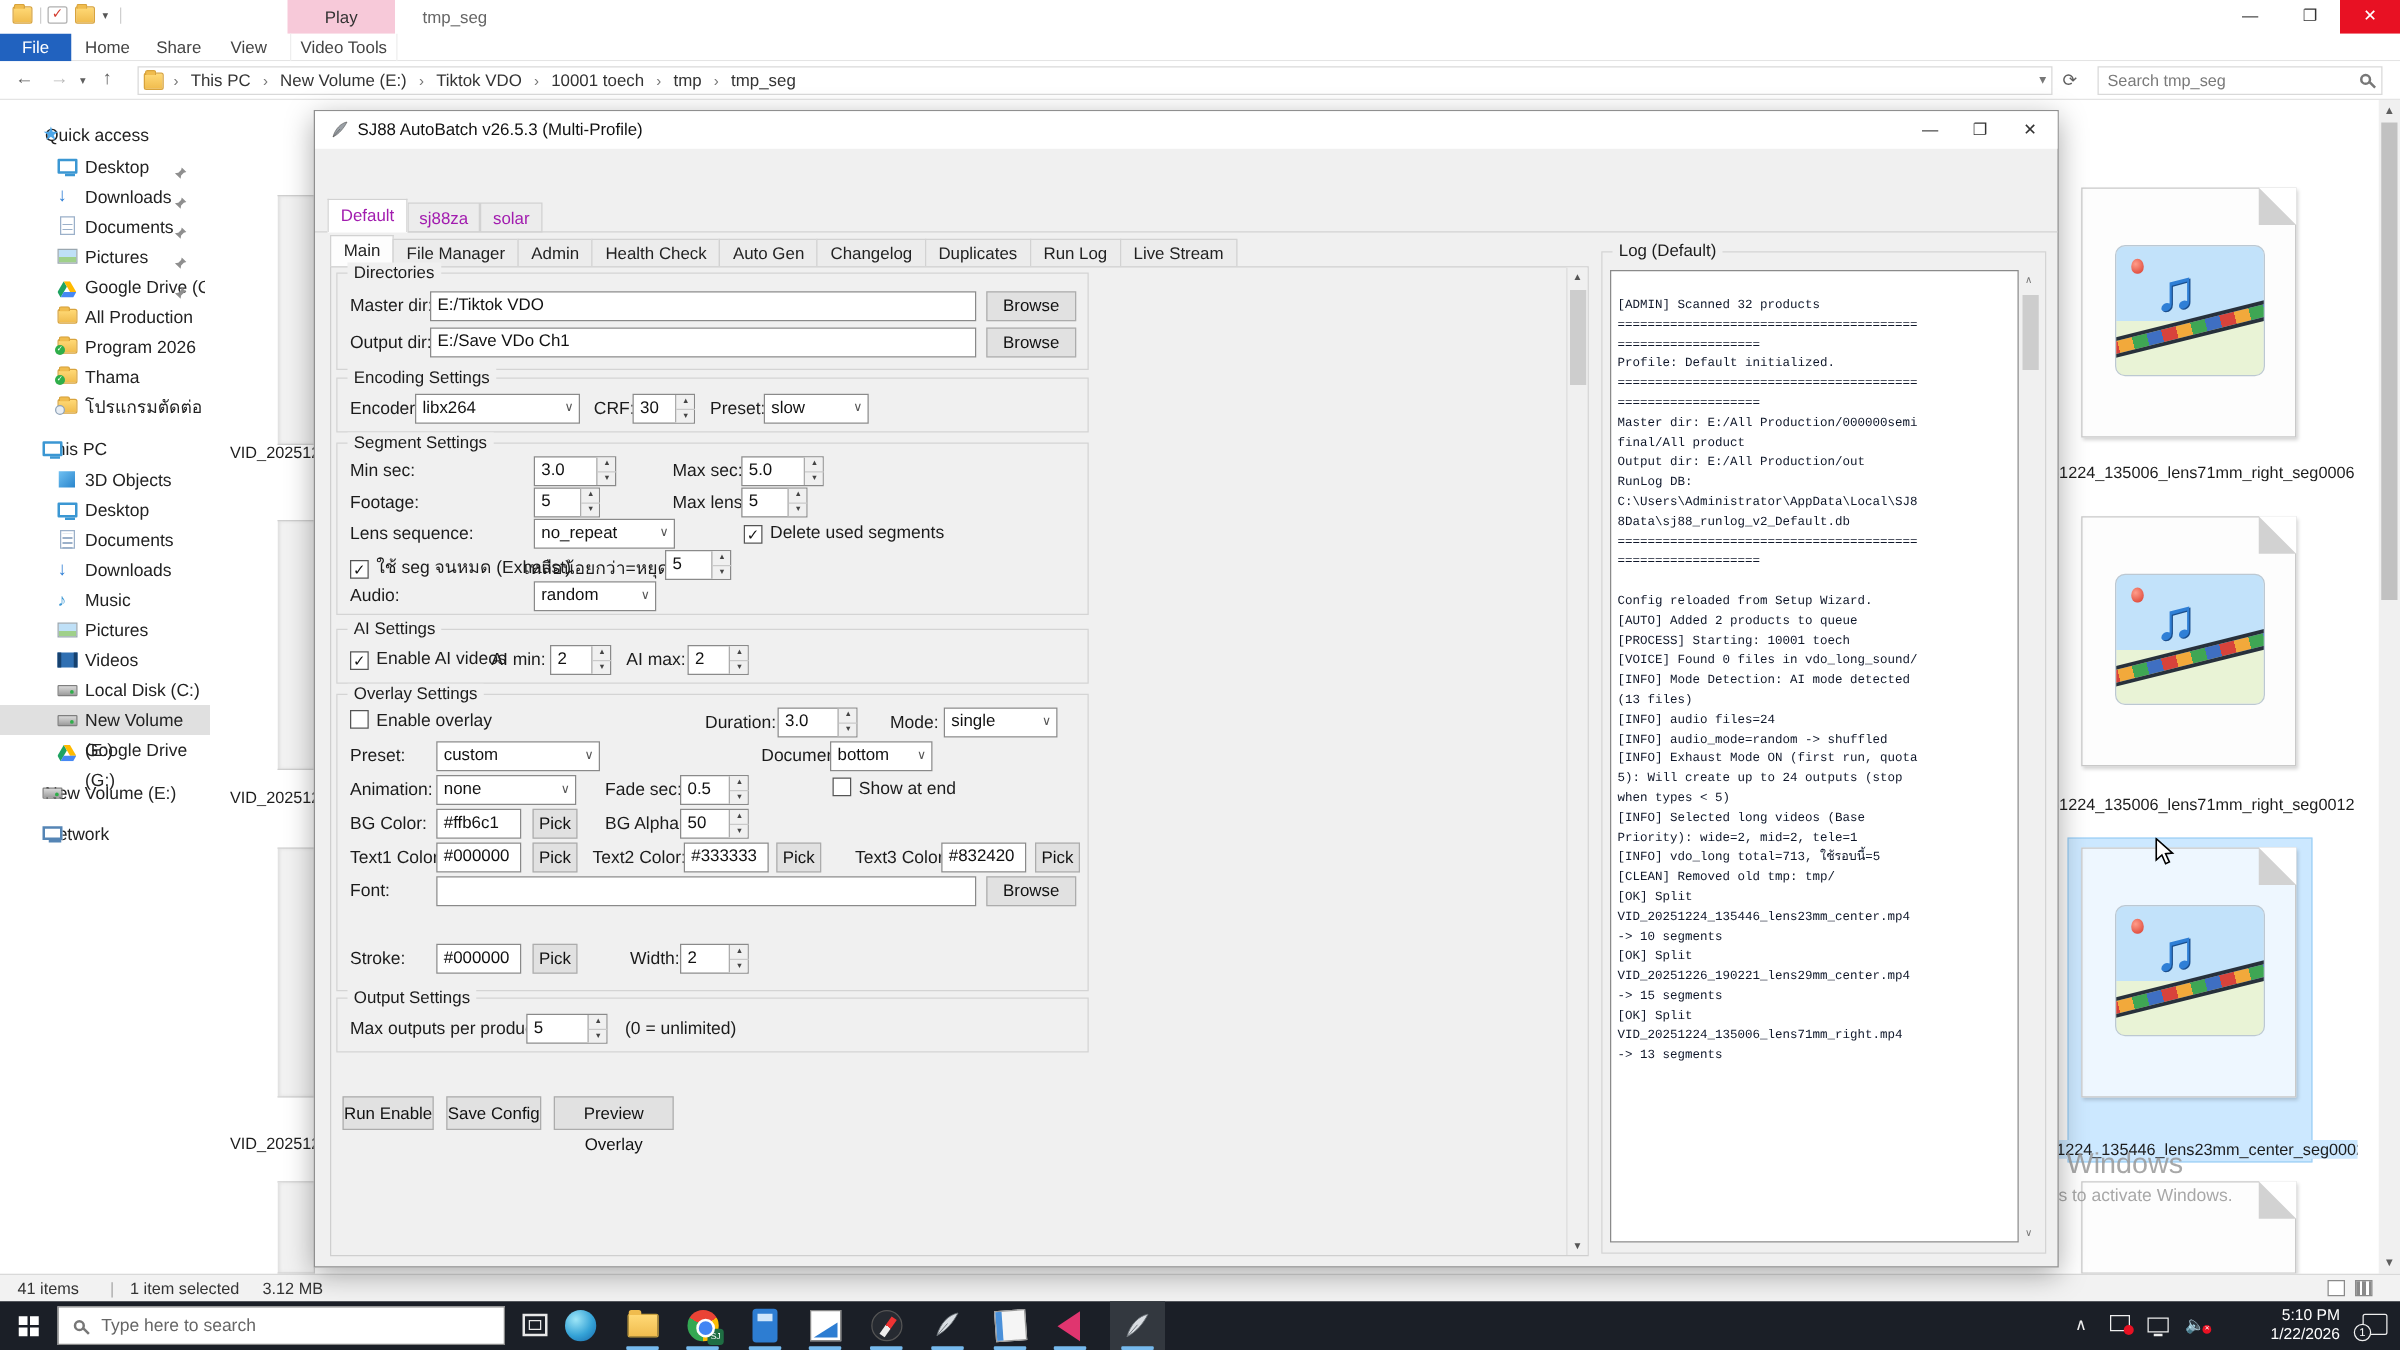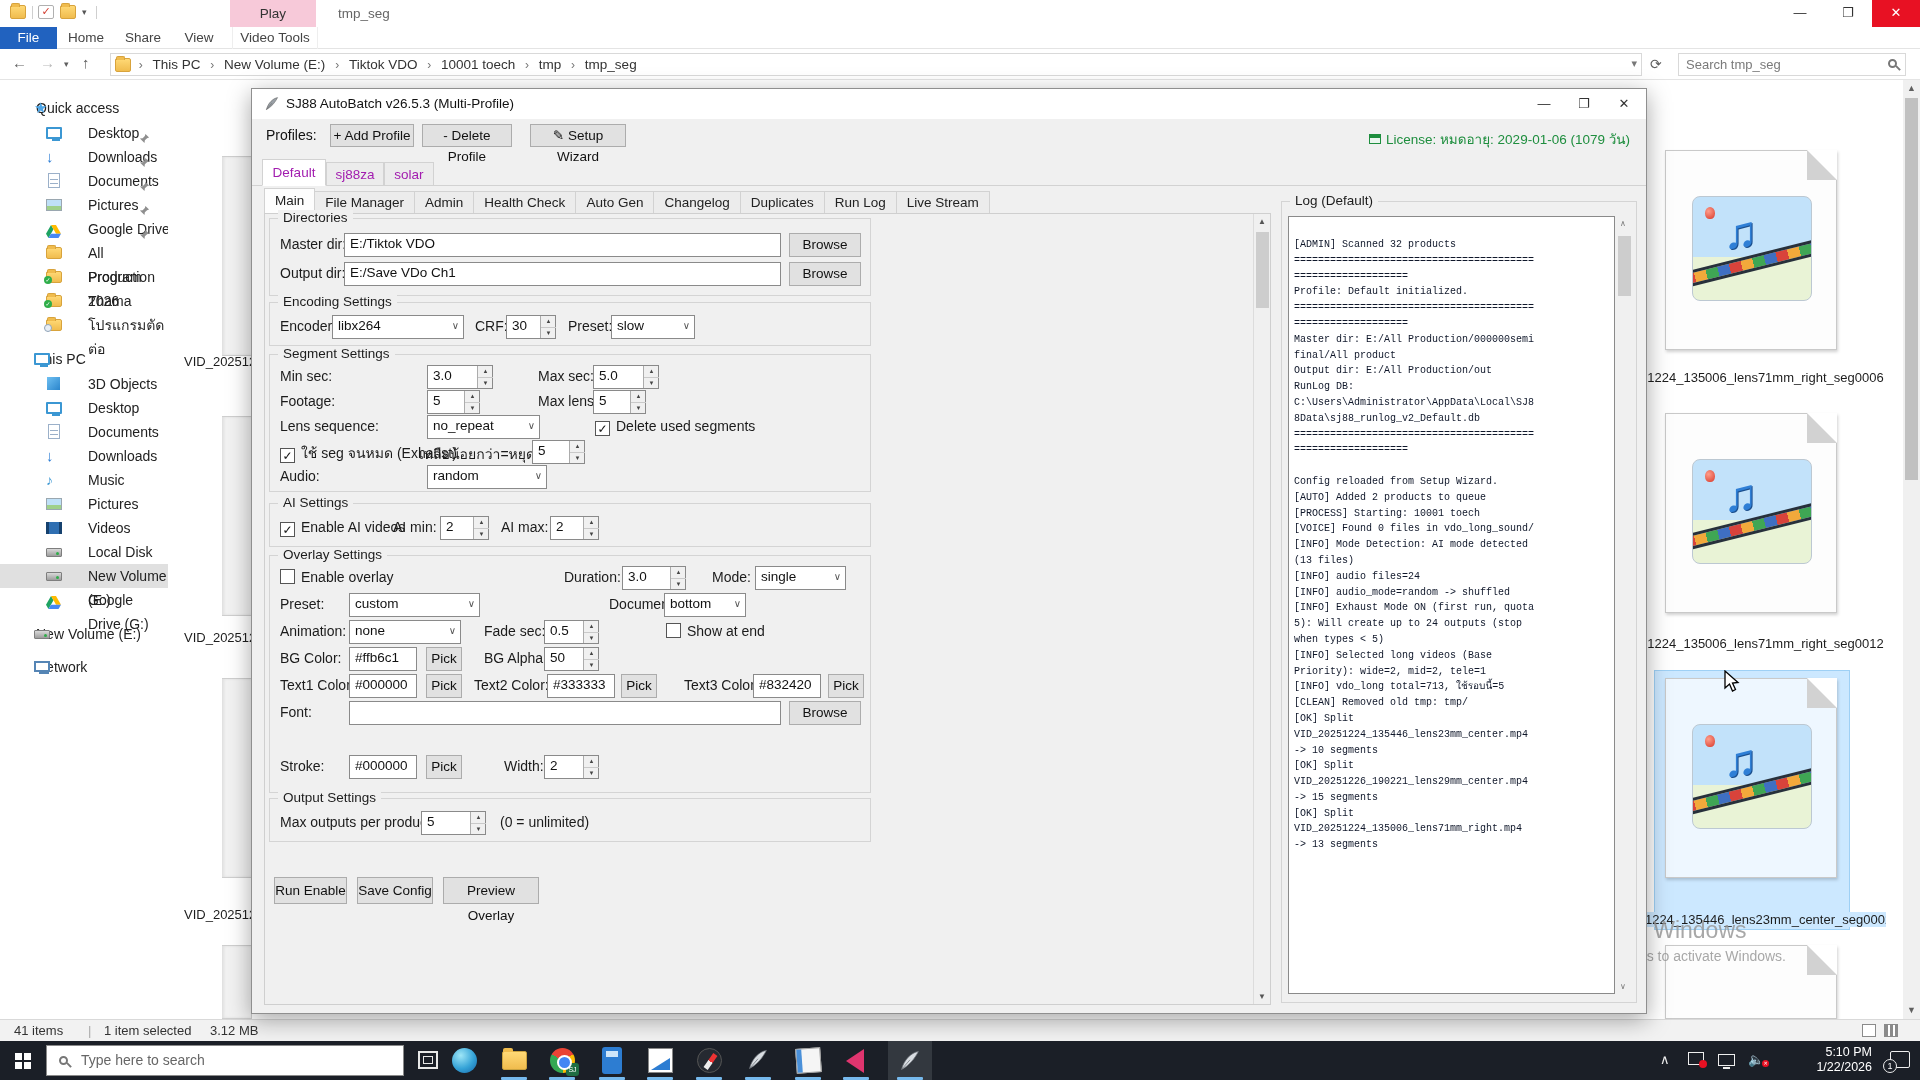--- a/index.html
+++ b/index.html
@@ -27,21 +27,21 @@
 .crumb{display:inline-block;padding:0 6px;line-height:21px}
 .crumbsep{display:inline-block;color:#777;line-height:21px;font-size:12px}
 #addr-dd{position:absolute;right:4px;top:3px;color:#777;font-size:11px}
 #refresh{position:absolute;left:1650px;top:7px;font-size:14px;color:#5f5f5f}
 #searchbox{position:absolute;left:1678px;top:4px;width:228px;height:23px;border:1px solid #d9d9d9;background:#fff;font-size:13px;color:#7a7a7a;line-height:21px;padding-left:7px}
 .mag{position:absolute;width:9px;height:9px;border:2px solid #777;border-radius:50%}
 .mag::after{content:"";position:absolute;width:6px;height:2px;background:#777;transform:rotate(45deg);right:-6px;bottom:-3px}
 
 #sidebar{position:absolute;left:0;top:80px;width:168px;height:939px;background:#fff;font-size:14px;color:#222}
 .sb-head{position:relative;height:25px;line-height:25px;padding-left:36px}
-.sb-item{position:relative;height:24px;line-height:24px;padding-left:88px}
+.sb-item{position:relative;height:24px;line-height:24px;padding-left:68px}
 .sb-ico{position:absolute;left:46px;top:4px;width:16px;height:16px}
 .sb-head .sb-ico{left:34px}
 .sb-item.sel{background:#e0e0e0}
 .pin{position:absolute;right:18px;top:6px}
 .lblclip{overflow:hidden;white-space:nowrap;display:block;max-width:96px}
 
 .i-star{font-size:15px;color:#4da6e8;line-height:16px}
 .i-mon{background:#fff;border:2px solid #3b97d3;height:12px!important;margin-top:2px;border-radius:1px}
 .i-mon::after{content:"";position:absolute;left:4px;bottom:-4px;width:8px;height:2px;background:#3b97d3}
 .i-down{color:#2f7fd6;font-weight:bold;font-size:15px;line-height:16px}
@@ -351,27 +351,20 @@
     <div id="dlg-titlebar">
       <span class="abs" style="left:12px;top:7px"><svg class="feather dark" width="16" height="16" viewBox="0 0 20 20">
             <path d="M3 17 C5 9, 11 3, 17 2 C14 8, 9 14, 3 17 Z M3 17 L10 9"></path>
           </svg></span>
       <span id="dlg-title">SJ88 AutoBatch v26.5.3 (Multi-Profile)</span>
       <div class="dlg-capbtn" style="right:82px">—</div>
       <div class="dlg-capbtn" style="right:42px">❐</div>
       <div class="dlg-capbtn" style="right:2px">✕</div>
     </div>
 
-    <div id="profilesrow">
-      <span id="profiles-label">Profiles:</span>
-      <div class="btn pbtn" style="left:78px;width:84px">+ Add Profile</div>
-      <div class="btn pbtn" style="left:170px;width:90px">- Delete Profile</div>
-      <div class="btn pbtn" style="left:278px;width:96px">✎ <span>Setup Wizard</span></div>
-      <div id="license"><span class="lic-ico"></span><span>License: หมดอายุ: 2029-01-06 (1079 วัน)</span></div>
-    </div>
 
     <div class="ptab active" style="left:10px;top:70px;width:64px;height:27px">Default</div>
     <div class="ptab" style="left:74px;top:73px;width:58px;height:24px">sj88za</div>
     <div class="ptab" style="left:132px;top:73px;width:50px;height:24px">solar</div>
     <div id="ptabline"></div>
 
     <div id="mtabs">
       <span class="mtab active">Main</span><span class="mtab">File Manager</span><span class="mtab">Admin</span><span class="mtab">Health Check</span><span class="mtab">Auto Gen</span><span class="mtab">Changelog</span><span class="mtab">Duplicates</span><span class="mtab">Run Log</span><span class="mtab">Live Stream</span>
     </div>
 
@@ -440,21 +433,21 @@
         <div class="grow" style="top:85px">
           <span class="cbrow" style="left:0"><span class="cbx">✓</span><span class="cblbl">ใช้ seg จนหมด (Exhaust)</span></span>
           <span class="lbl" style="left:139px">เหลือน้อยกว่า=หยุด:</span>
           <div class="spin" style="left:252px;width:53px"><span>5</span><span class="sarr">
                 <i>▲</i>
                 <i>▼</i>
               </span></div>
         </div>
         <div class="grow" style="top:110px">
           <span class="lbl" style="left:0">Audio:</span>
-          <div class="combo" style="left:147px;width:120px"><span>random</span><span class="chev">∨</span></div>
+          <div class="combo" style="left:147px;width:98px"><span>random</span><span class="chev">∨</span></div>
         </div>
       </div>
 
       <div class="gbox" style="left:4px;top:289px;width:602px;height:44px">
         <span class="gtitle">AI Settings</span>
         <div class="grow" style="top:12px">
           <span class="cbrow" style="left:0"><span class="cbx">✓</span><span class="cblbl">Enable AI videos</span></span>
           <span class="lbl" style="left:113px">AI min:</span>
           <div class="spin" style="left:160px;width:49px"><span>2</span><span class="sarr">
                 <i>▲</i>

